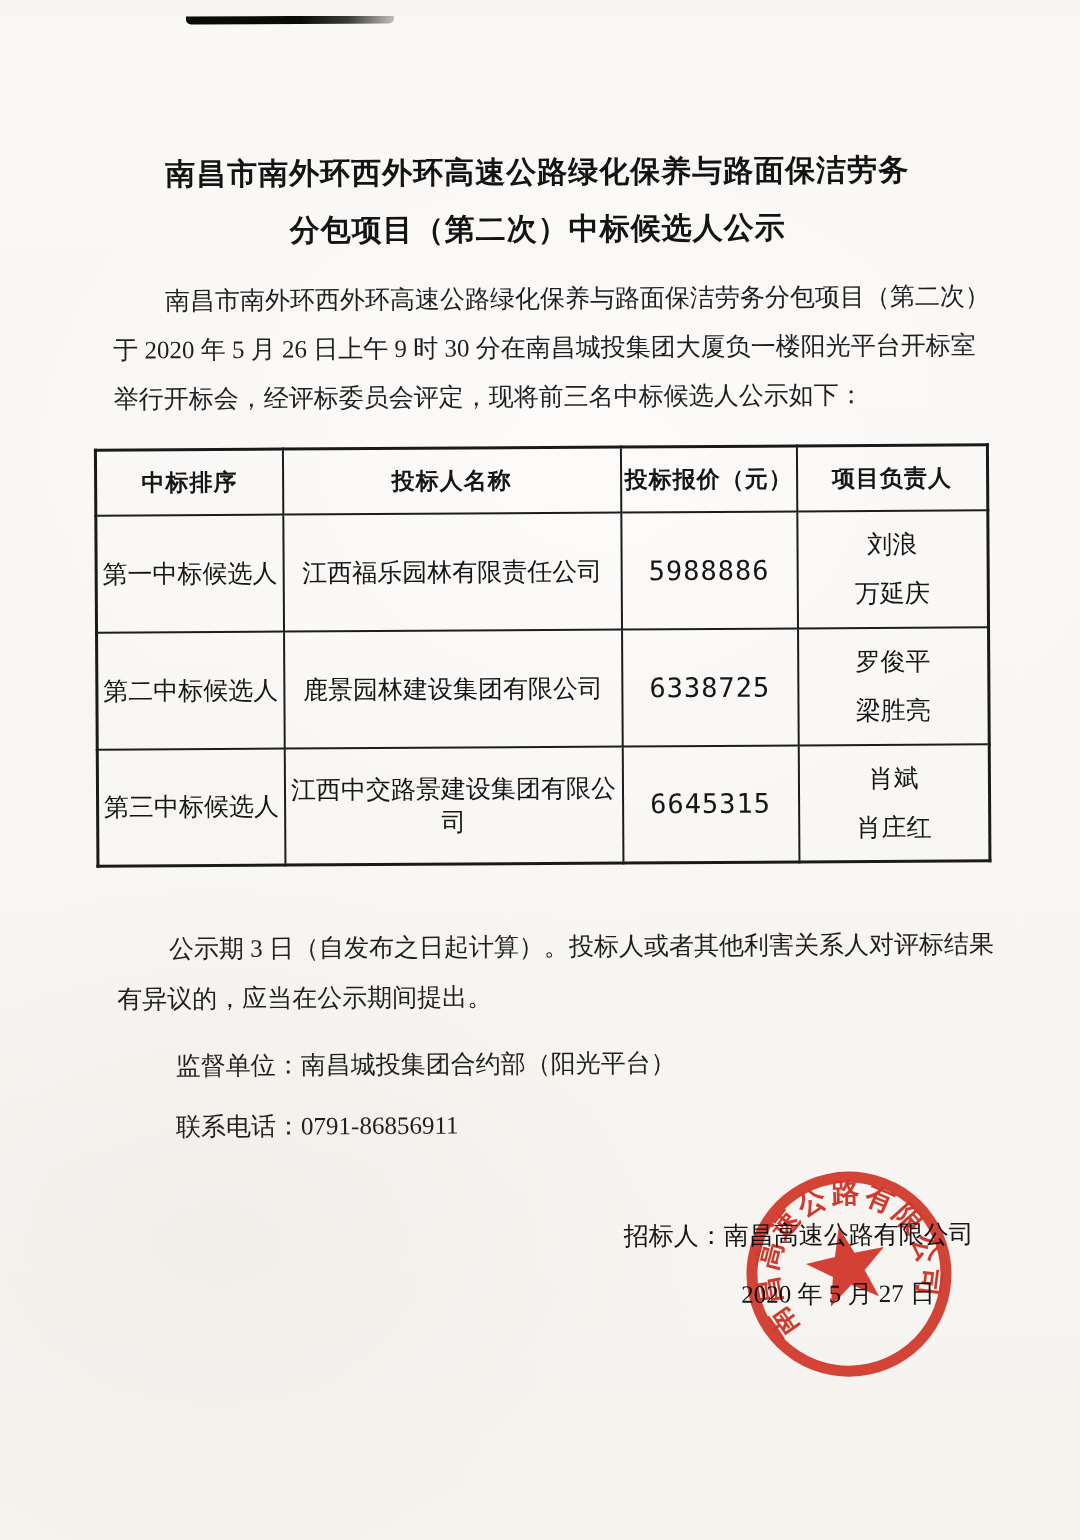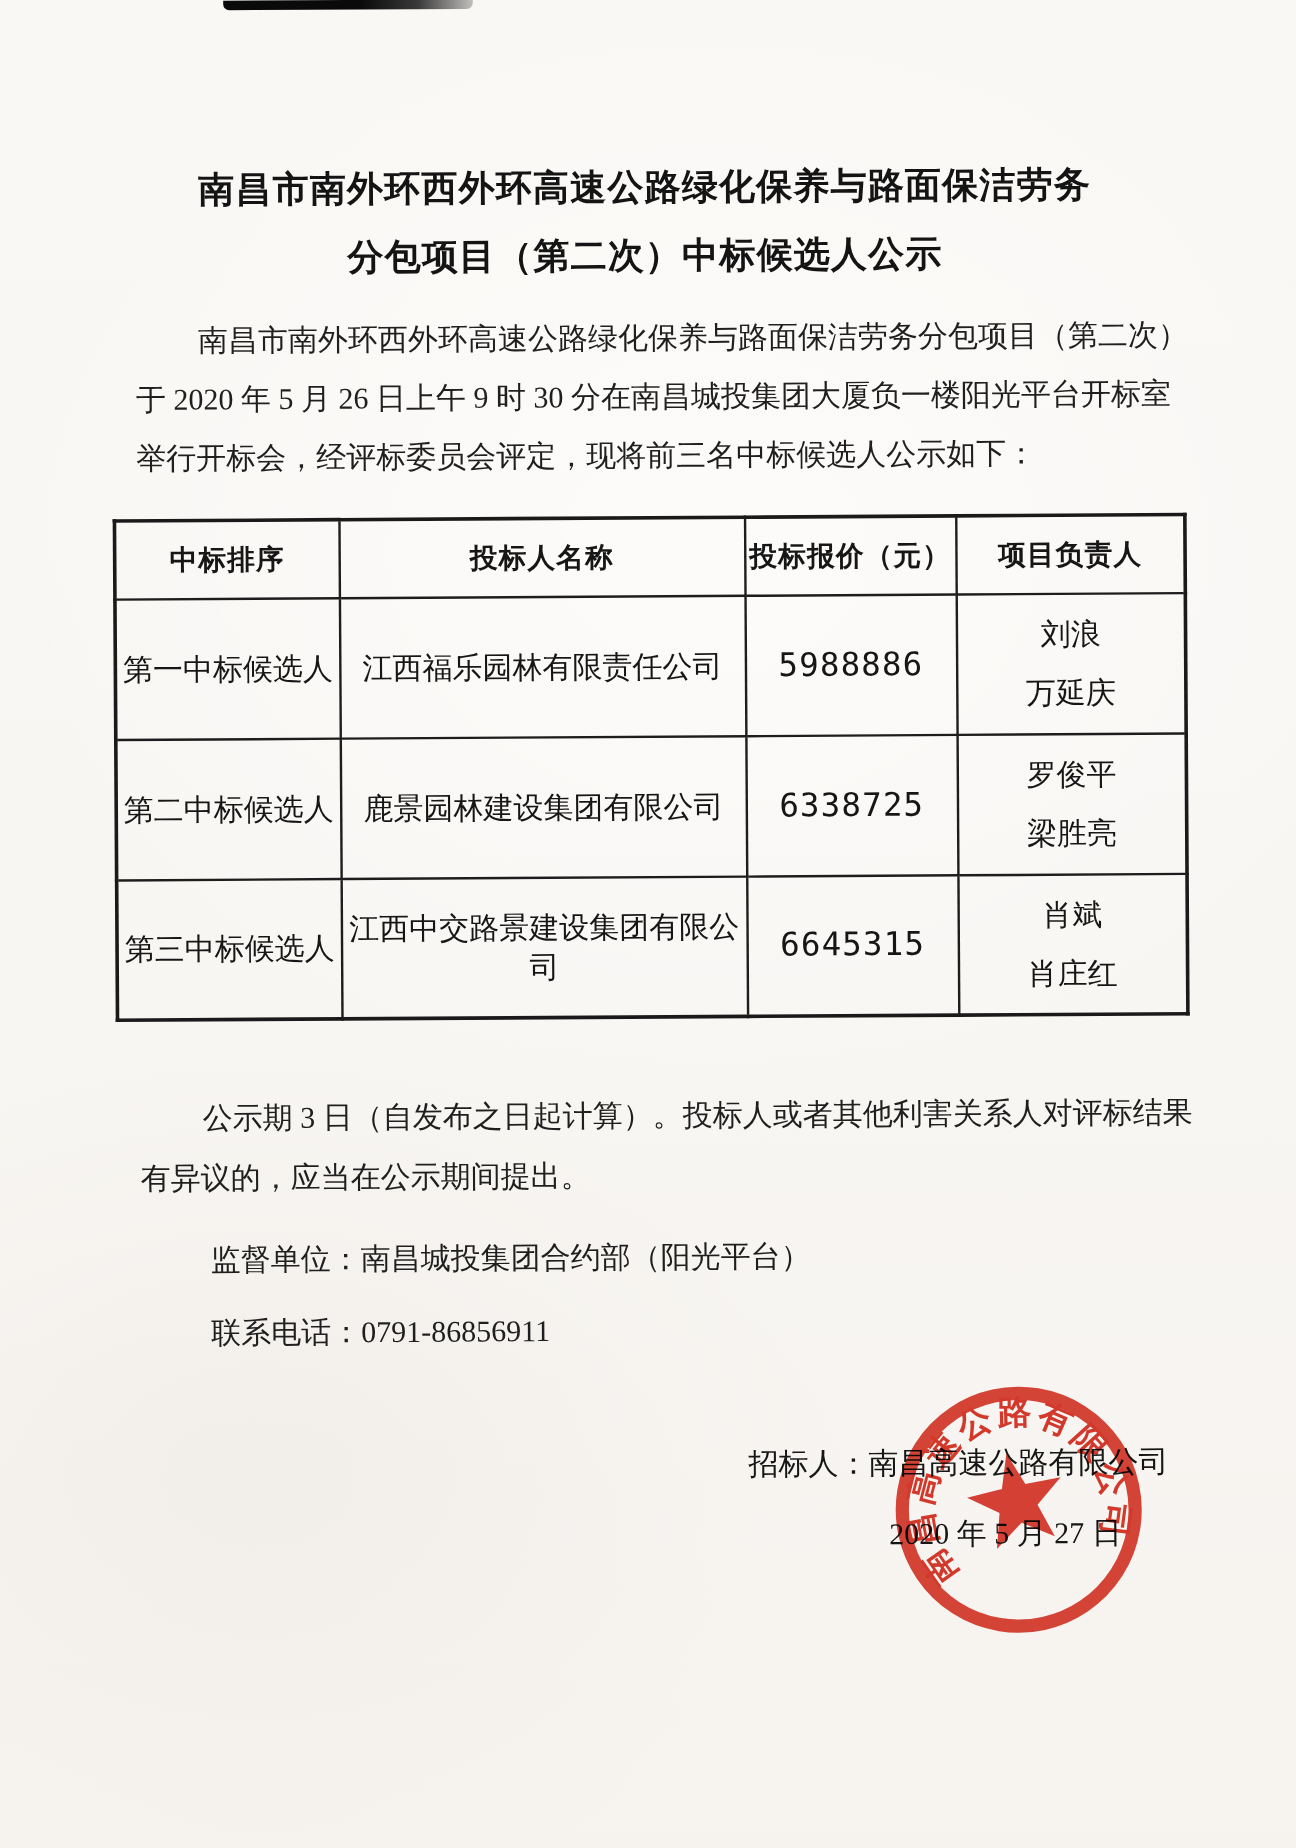--- a/index.html
+++ b/index.html
@@ -4,21 +4,21 @@
 <style>
   html,body{margin:0;padding:0;}
   body{width:1080px;height:1540px;position:relative;
        font-family:"Liberation Serif", serif;
        background:#f7f5f2;}
   .page{position:absolute;inset:0;overflow:hidden;
         background:
           radial-gradient(ellipse 900px 700px at 55% 30%, rgba(255,255,255,.55), rgba(255,255,255,0) 70%),
           radial-gradient(ellipse 700px 500px at 20% 80%, rgba(226,220,214,.25), rgba(226,220,214,0) 70%),
           linear-gradient(180deg,#faf8f5 0%,#f8f6f3 55%,#f6f3ef 100%);
-        color:#1b1b1b;}
+        color:#1b1b1b;margin-top:16px;}
   .tilt{position:absolute;inset:0;transform:rotate(-0.35deg);transform-origin:50% 40%;}
 
   .streak{position:absolute;top:0;left:186px;width:208px;height:8px;border-radius:0 0 5px 5px;
           background:linear-gradient(to right,#0a0a0a 0%,#0a0a0a 55%,#3a3a3a 78%,rgba(20,20,20,.25) 100%);
           transform:rotate(-.3deg);}
 
   .title-line{position:absolute;left:0;width:1080px;text-align:center;
               font-family:"Liberation Sans", sans-serif;font-weight:700;
               font-size:30px;letter-spacing:1px;color:#141414;}
   .t1{top:136px;} .t2{top:193px;}

